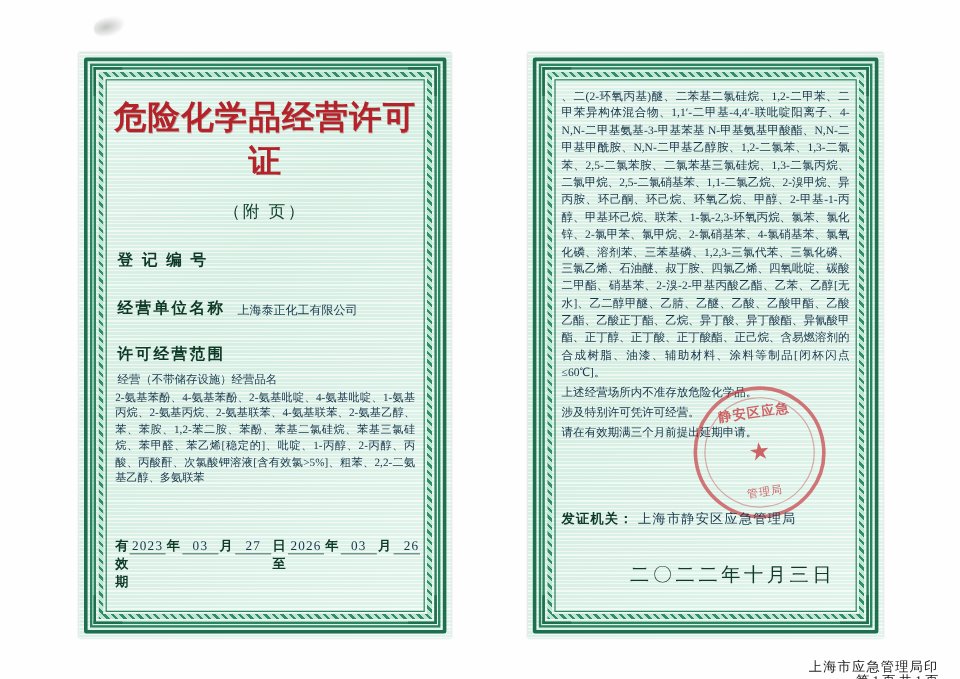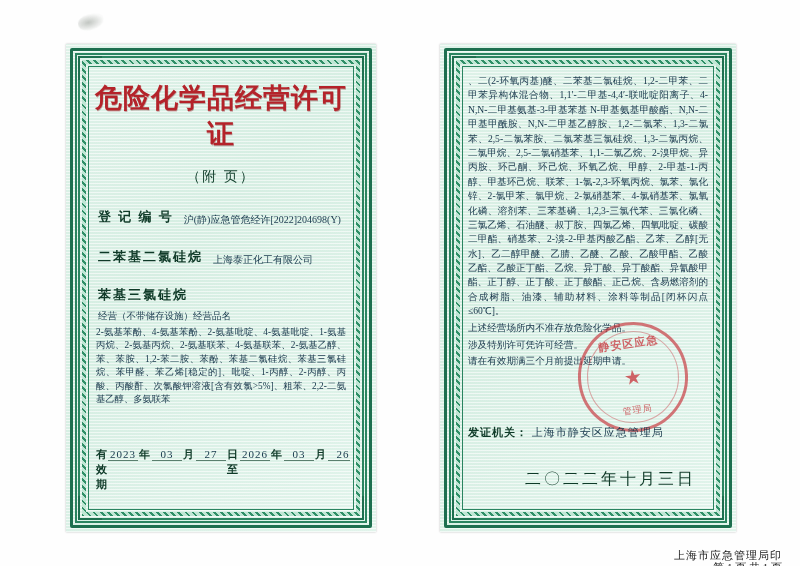--- a/index.html
+++ b/index.html
@@ -333,29 +333,28 @@
     <div class="corner bl"></div>
     <div class="corner br"></div>
 
     <div class="cert-inner">
 
       <div class="main-title">危险化学品经营许可证</div>
       <div class="sub-title">（附 页）</div>
 
       <div class="field-row">
         <span class="field-label">登 记 编 号</span>
-        <span class="field-value">沪(静)应急管危经许[2022]204698(Y)</span>
       </div>
 
       <div class="field-row">
-        <span class="field-label">二苯基二氯硅烷</span>
+        <span class="field-label">经营单位名称</span>
         <span class="field-value">上海泰正化工有限公司</span>
       </div>
 
-      <div class="scope-label">苯基三氯硅烷</div>
+      <div class="scope-label">许可经营范围</div>
       <div class="scope-sub">经营（不带储存设施）经营品名</div>
       <div class="scope-body">2-氨基苯酚、4-氨基苯酚、2-氨基吡啶、4-氨基吡啶、1-氨基丙烷、2-氨基丙烷、2-氨基联苯、4-氨基联苯、2-氨基乙醇、苯、苯胺、1,2-苯二胺、苯酚、苯基二氯硅烷、苯基三氯硅烷、苯甲醛、苯乙烯[稳定的]、吡啶、1-丙醇、2-丙醇、丙酸、丙酸酐、次氯酸钾溶液[含有效氯&gt;5%]、粗苯、2,2-二氨基乙醇、多氨联苯</div>
 
       <div class="valid-row">
         <span>有 效 期</span>
         <span class="num">2023</span>
         <span class="u">年</span>
         <span class="num">03</span>
         <span class="u">月</span>
         <span class="num">27</span>

